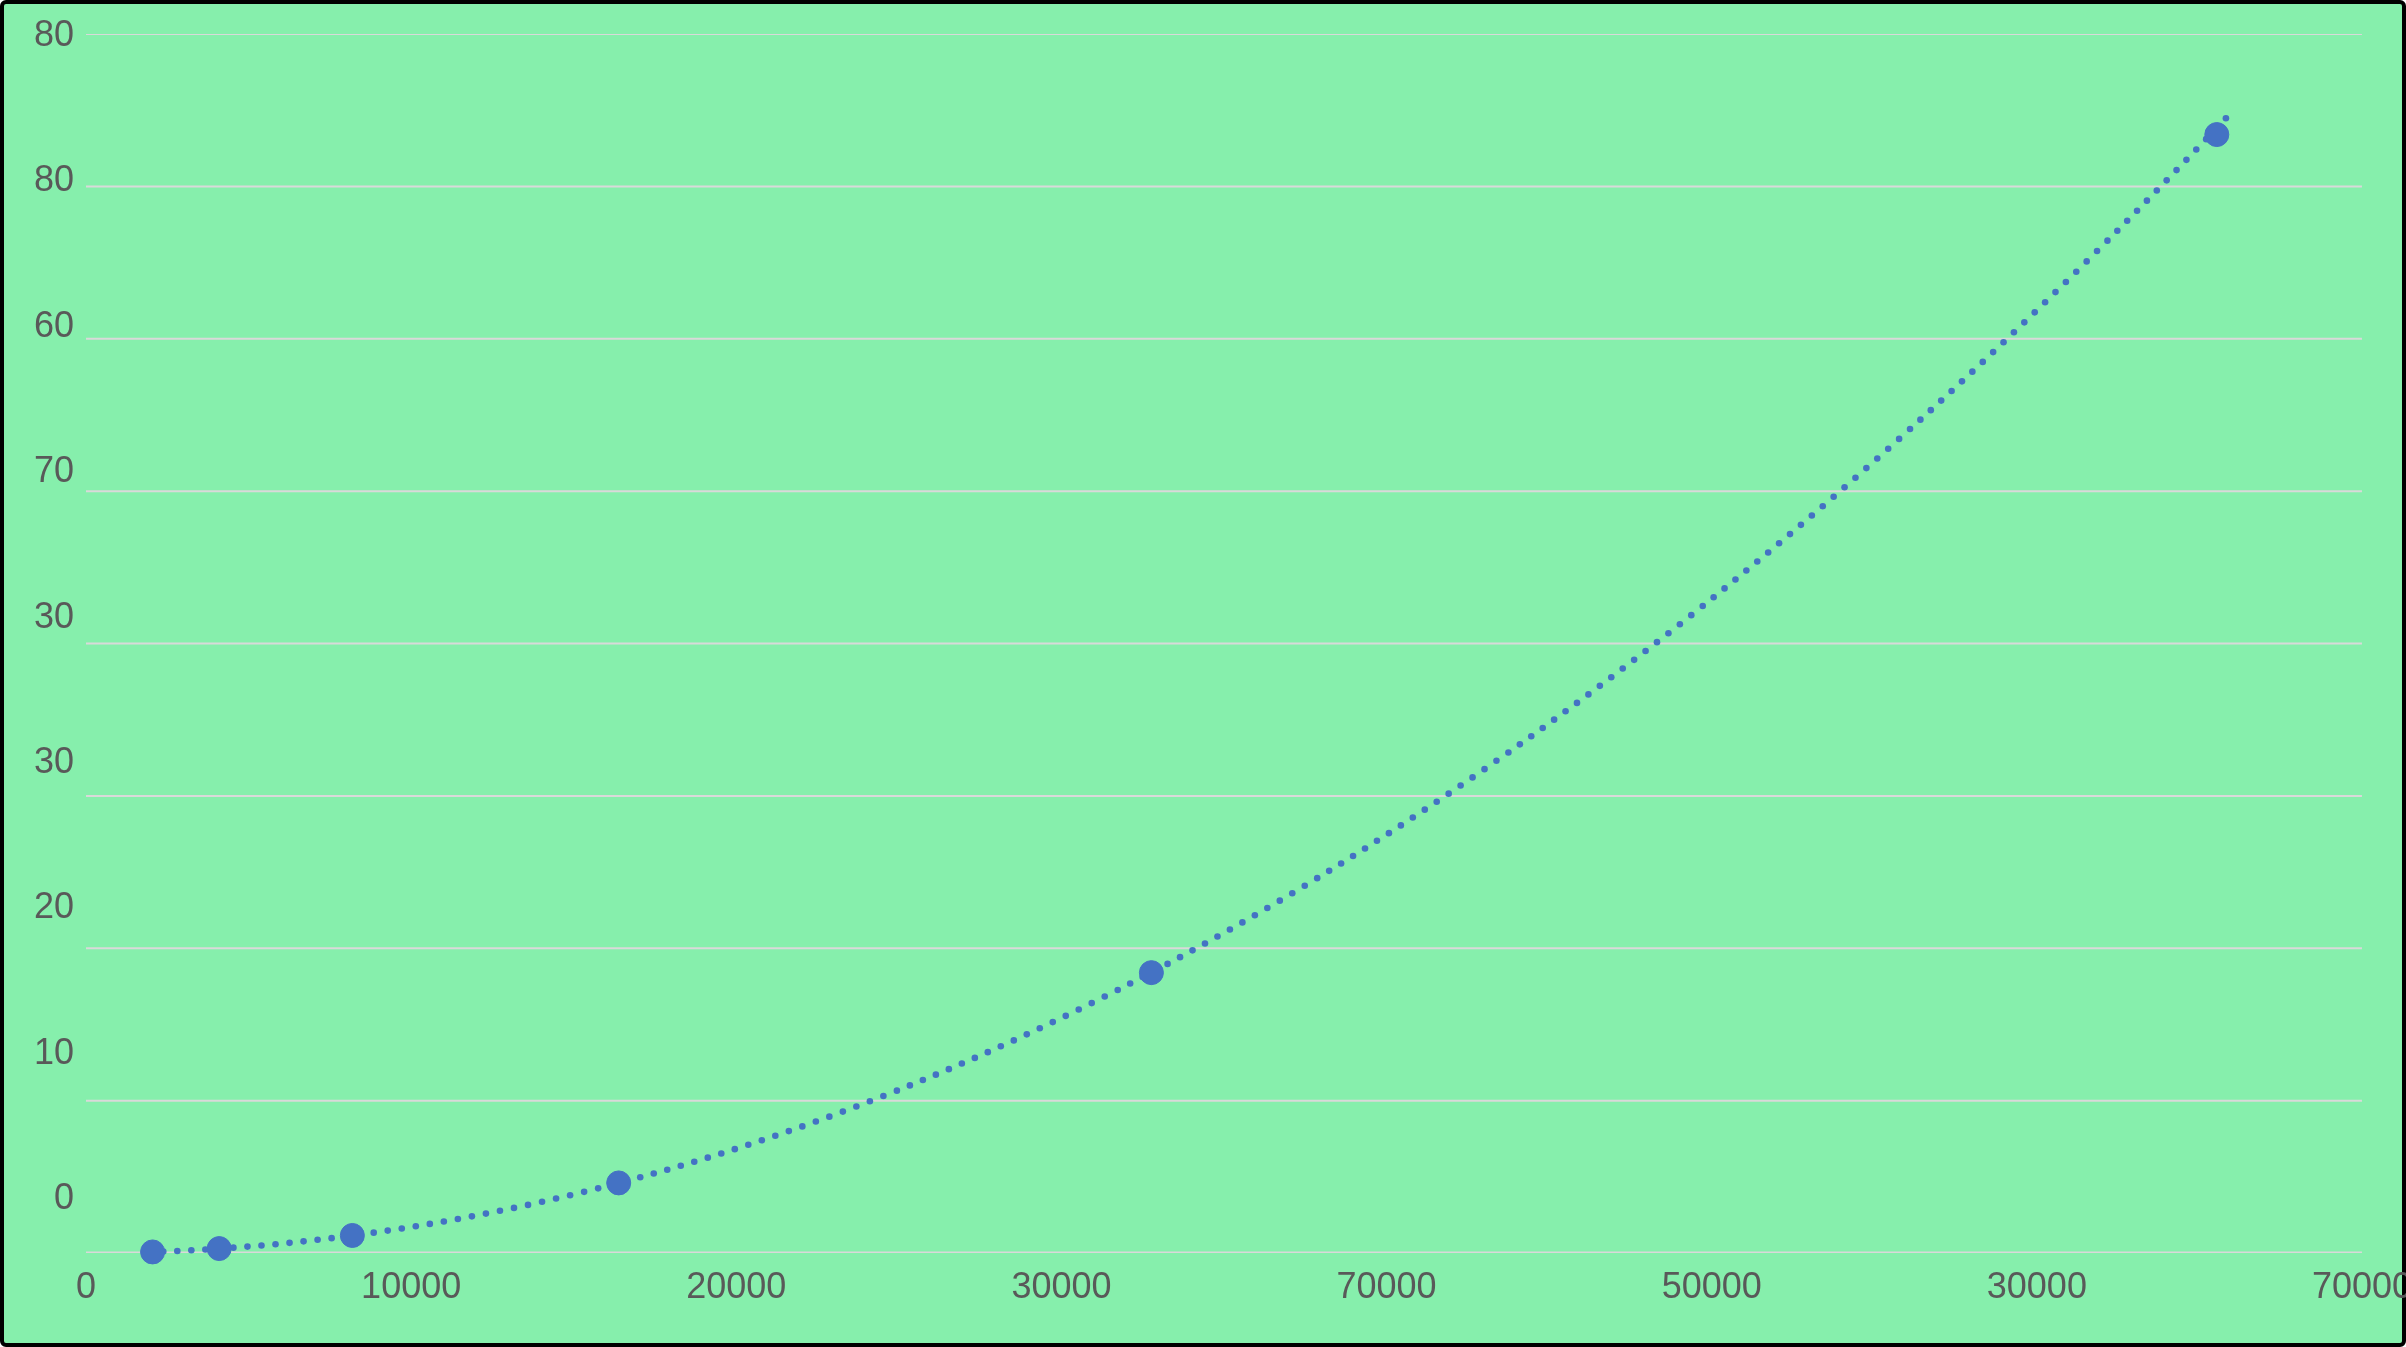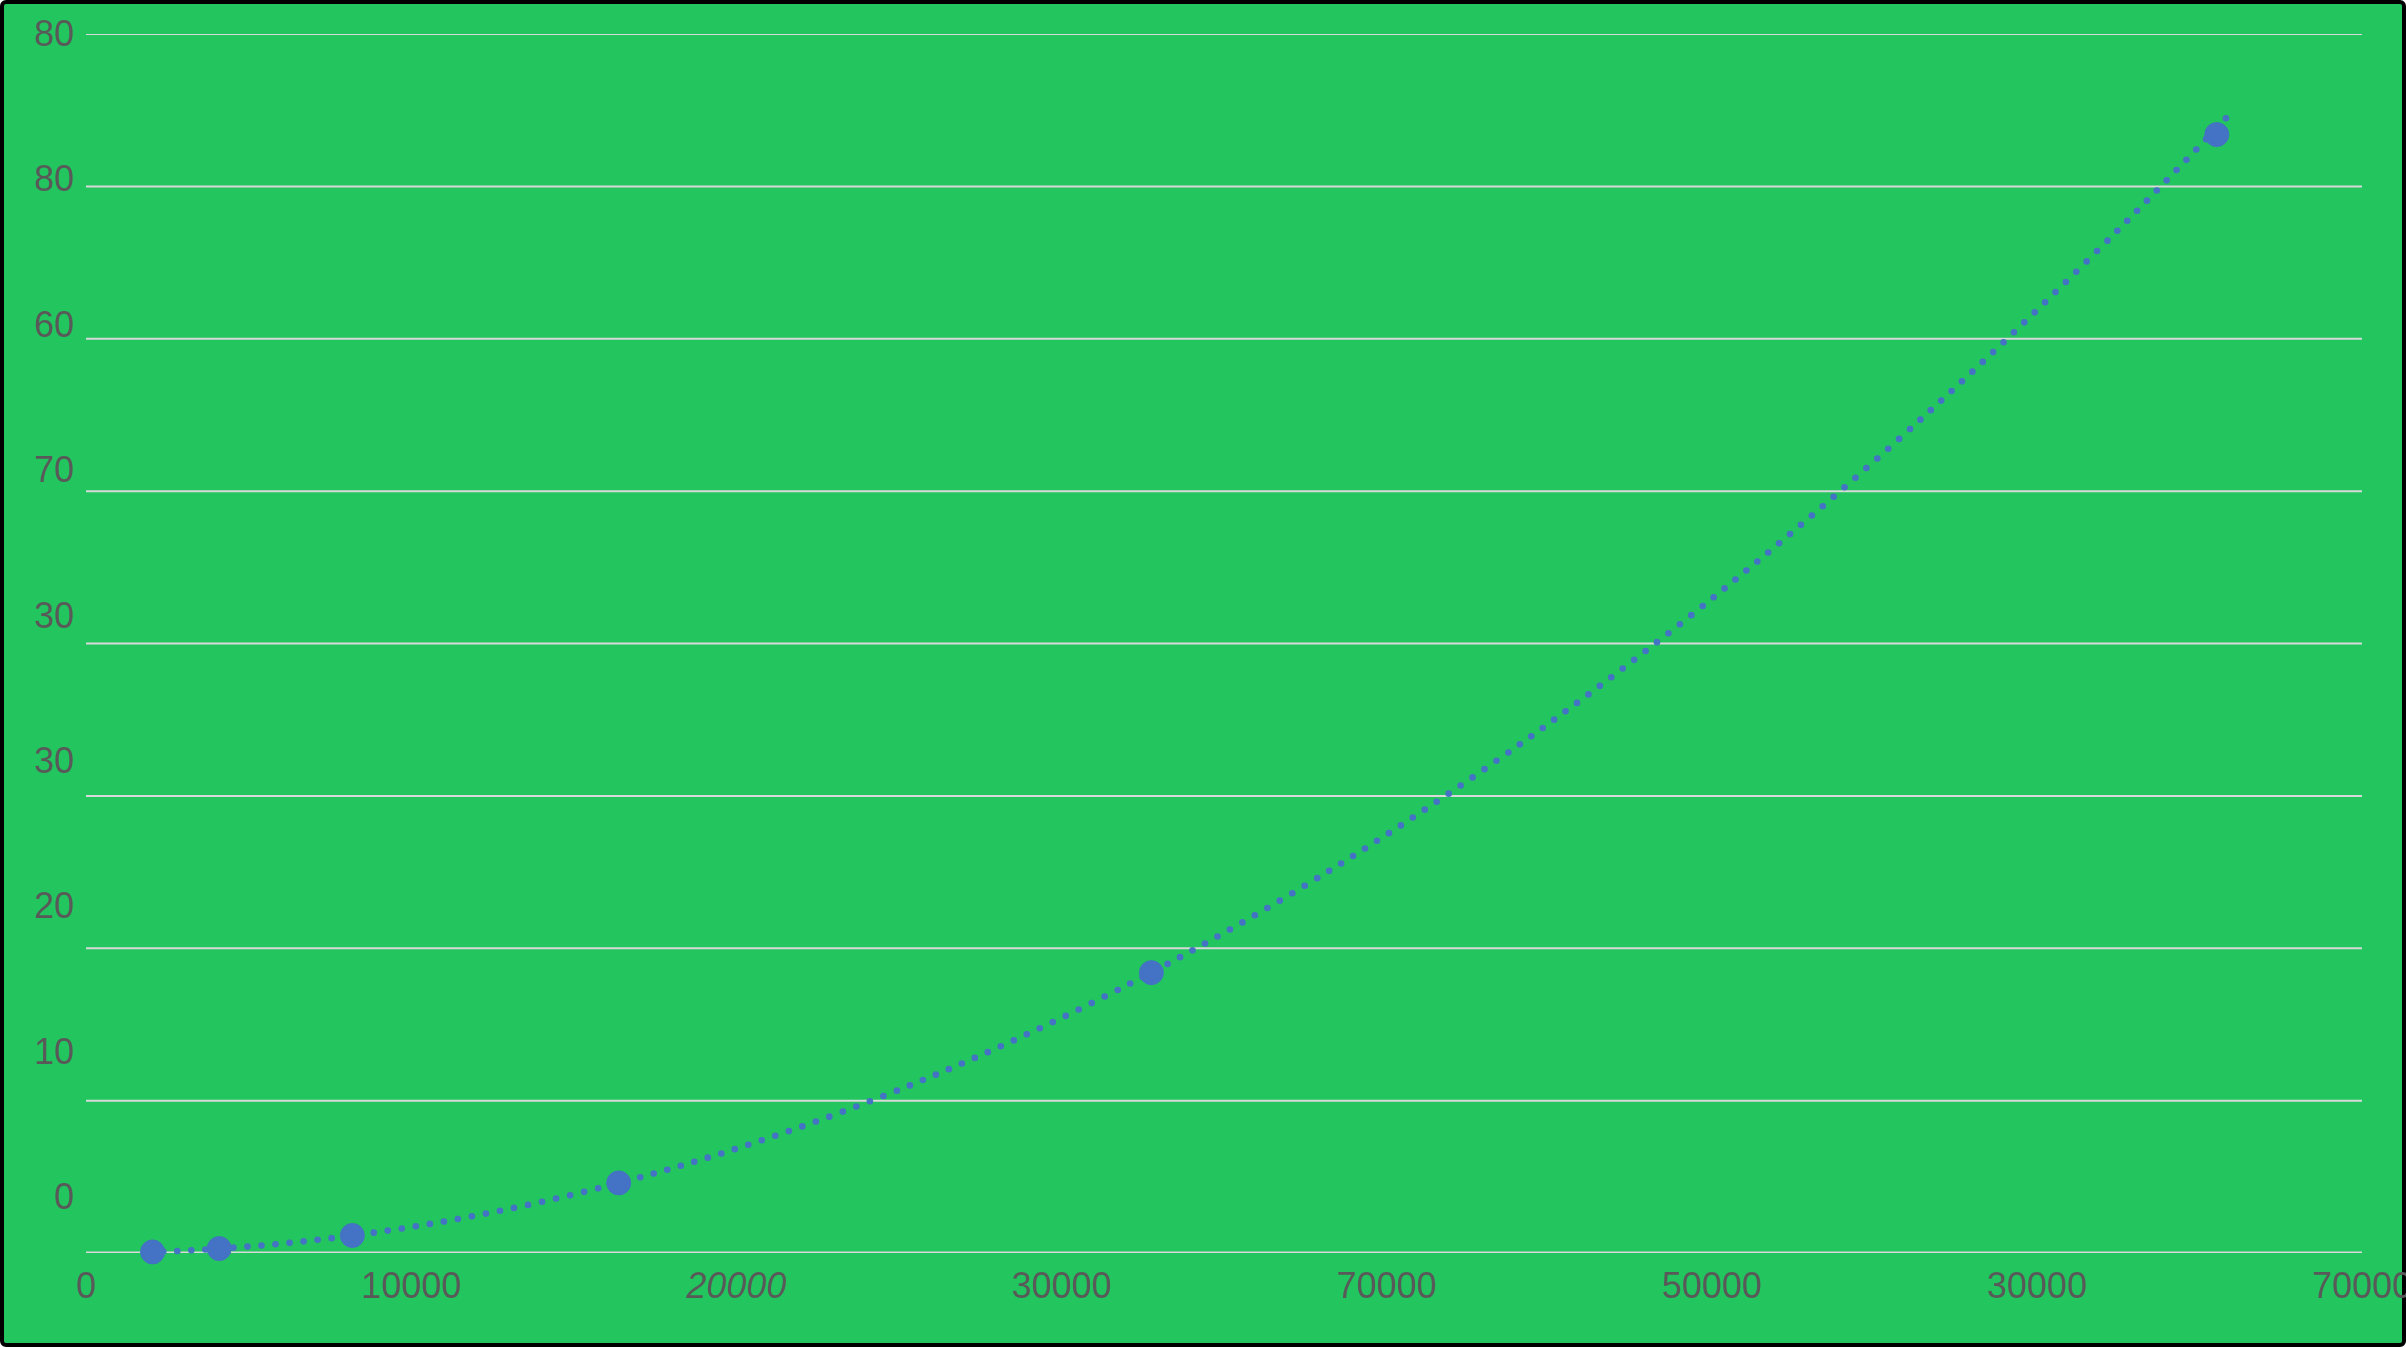--- a/index.html
+++ b/index.html
@@ -11,21 +11,21 @@
     font-family: "Segoe UI", Arial, sans-serif;
   }
   .chart-frame {
     box-sizing: border-box;
     width: 2406px;
     height: 1347px;
     border: 4px solid #000;
     border-radius: 6px;
     padding: 30px 40px 20px 30px;
     position: relative;
-    background: #22c55e;
+    background: #86efac;
   }
   .plot-wrapper {
     width: 100%;
     height: 100%;
     display: flex;
     flex-direction: row;
   }
   .y-axis-labels {
     display: flex;
     flex-direction: column;
@@ -312,21 +312,21 @@
               <circle cx="266.3515428571429" cy="1201.476875" r="12" class="data-point"></circle>
               <circle cx="532.7030857142857" cy="1148.9075" r="12" class="data-point"></circle>
               <circle cx="1065.4061714285715" cy="938.63" r="12" class="data-point"></circle>
               <circle cx="2130.812342857143" cy="100.56749999999988" r="12" class="data-point"></circle>
             </g>
           </svg>
       </div>
       <div class="x-axis-labels" id="x-axis-labels">
           <div class="x-tick-label" style="left: 0%;">0</div>
           <div class="x-tick-label" style="left: 14.2857%;">10000</div>
-          <div class="x-tick-label" style="left: 28.5714%; font-style: italic;">20000</div>
+          <div class="x-tick-label" style="left: 28.5714%;">20000</div>
           <div class="x-tick-label" style="left: 42.8571%;">30000</div>
           <div class="x-tick-label" style="left: 57.1429%;">70000</div>
           <div class="x-tick-label" style="left: 71.4286%;">50000</div>
           <div class="x-tick-label" style="left: 85.7143%;">30000</div>
           <div class="x-tick-label" style="left: 100%;">70000</div>
         </div>
     </div>
 
   </div>
 </div>

